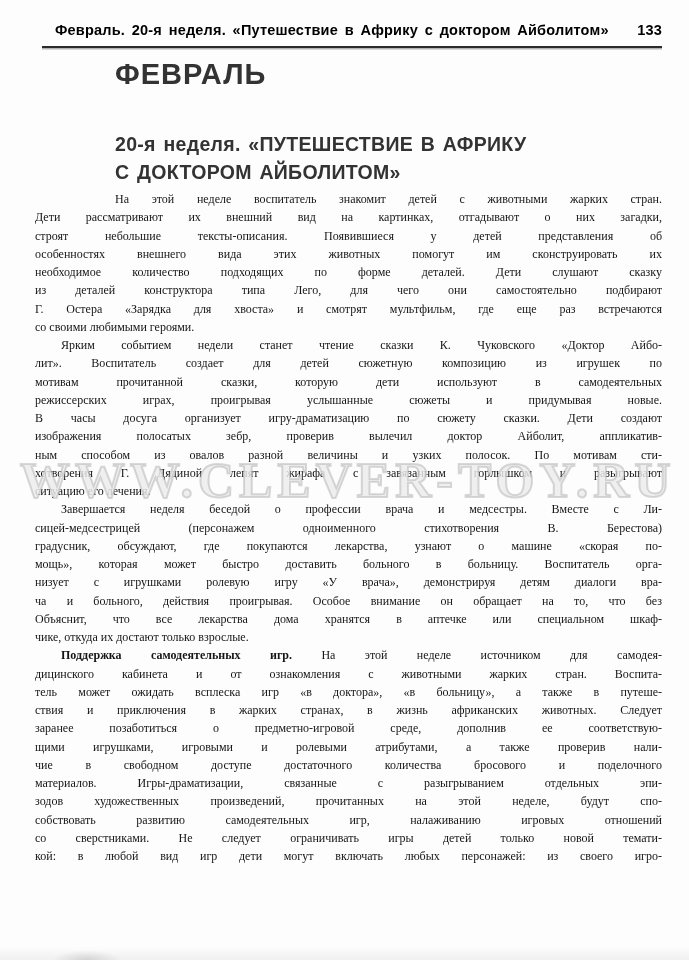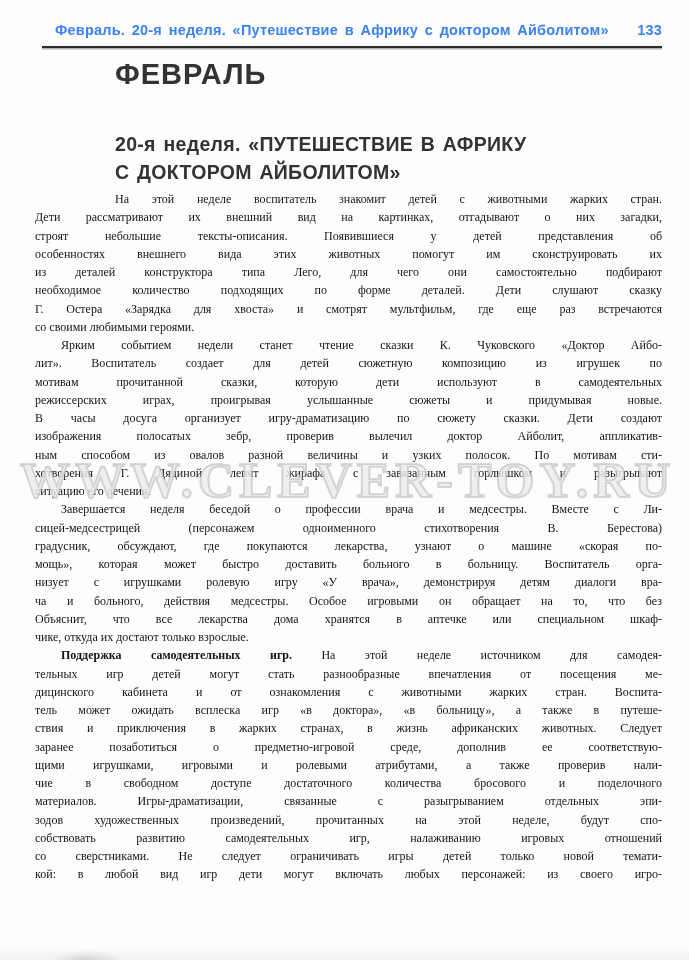--- a/index.html
+++ b/index.html
@@ -22,21 +22,21 @@
   .running-header {
     position: absolute;
     left: 42px;
     top: 22px;
     width: 620px;
     display: flex;
     align-items: baseline;
     font-family: "Liberation Sans", sans-serif;
     font-weight: bold;
     font-size: 14.5px;
-    color: #3b82f6;
+    color: #000000;
     letter-spacing: 0.2px;
   }
   .running-header .rh-title {
     flex: 1;
     padding-left: 13px;
     word-spacing: 2.5px;
   }
   .running-header .rh-page { margin-left: 24px; text-align: center; }
   .header-rule {
     position: absolute;
@@ -142,49 +142,48 @@
     <div>20-я неделя. «ПУТЕШЕСТВИЕ В АФРИКУ</div>
     <div>С ДОКТОРОМ АЙБОЛИТОМ»</div>
   </div>
 
   <div class="body-text">
       <div>
         <div class="line" style="text-indent: 80px;">На этой неделе воспитатель знакомит детей с животными жарких стран.</div>
         <div class="line">Дети рассматривают их внешний вид на картинках, отгадывают о них загадки,</div>
         <div class="line">строят небольшие тексты-описания. Появившиеся у детей представления об</div>
         <div class="line">особенностях внешнего вида этих животных помогут им сконструировать их</div>
+        <div class="line">необходимое количество подходящих по форме деталей. Дети слушают сказку</div>
         <div class="line">из деталей конструктора типа Лего, для чего они самостоятельно подбирают</div>
-        <div class="line">необходимое количество подходящих по форме деталей. Дети слушают сказку</div>
         <div class="line">Г. Остера «Зарядка для хвоста» и смотрят мультфильм, где еще раз встречаются</div>
         <div class="line last">со своими любимыми героями.</div>
       </div>
       <div>
         <div class="line" style="text-indent: 26px;">Ярким событием недели станет чтение сказки К. Чуковского «Доктор Айбо-</div>
         <div class="line">лит». Воспитатель создает для детей сюжетную композицию из игрушек по</div>
         <div class="line">мотивам прочитанной сказки, которую дети используют в самодеятельных</div>
         <div class="line">режиссерских играх, проигрывая услышанные сюжеты и придумывая новые.</div>
         <div class="line">В часы досуга организует игру-драматизацию по сюжету сказки. Дети создают</div>
         <div class="line">изображения полосатых зебр, проверив вылечил доктор Айболит, аппликатив-</div>
         <div class="line">ным способом из овалов разной величины и узких полосок. По мотивам сти-</div>
         <div class="line">хотворения Г. Дядиной лепят жирафа с завязанным горлышком и разыгрывают</div>
         <div class="line last">ситуацию его лечения.</div>
       </div>
       <div>
         <div class="line" style="text-indent: 26px;">Завершается неделя беседой о профессии врача и медсестры. Вместе с Ли-</div>
         <div class="line">сицей-медсестрицей (персонажем одноименного стихотворения В. Берестова)</div>
         <div class="line">градусник, обсуждают, где покупаются лекарства, узнают о машине «скорая по-</div>
         <div class="line">мощь», которая может быстро доставить больного в больницу. Воспитатель орга-</div>
         <div class="line">низует с игрушками ролевую игру «У врача», демонстрируя детям диалоги вра-</div>
-        <div class="line">ча и больного, действия медсестры. Особое игровыми он обращает на то, что без</div>
+        <div class="line">ча и больного, действия проигрывая. Особое внимание он обращает на то, что без</div>
         <div class="line">Объяснит, что все лекарства дома хранятся в аптечке или специальном шкаф-</div>
         <div class="line last">чике, откуда их достают только взрослые.</div>
       </div>
       <div>
         <div class="line" style="text-indent: 26px;"><b>Поддержка самодеятельных игр.</b> На этой неделе источником для самодея-</div>
-        <div class="line">тельных игр детей могут стать разнообразные впечатления от посещения ме-</div>
         <div class="line">дицинского кабинета и от ознакомления с животными жарких стран. Воспита-</div>
         <div class="line">тель может ожидать всплеска игр «в доктора», «в больницу», а также в путеше-</div>
         <div class="line">ствия и приключения в жарких странах, в жизнь африканских животных. Следует</div>
         <div class="line">заранее позаботиться о предметно-игровой среде, дополнив ее соответствую-</div>
         <div class="line">щими игрушками, игровыми и ролевыми атрибутами, а также проверив нали-</div>
         <div class="line">чие в свободном доступе достаточного количества бросового и поделочного</div>
         <div class="line">материалов. Игры-драматизации, связанные с разыгрыванием отдельных эпи-</div>
         <div class="line">зодов художественных произведений, прочитанных на этой неделе, будут спо-</div>
         <div class="line">собствовать развитию самодеятельных игр, налаживанию игровых отношений</div>
         <div class="line">со сверстниками. Не следует ограничивать игры детей только новой темати-</div>

